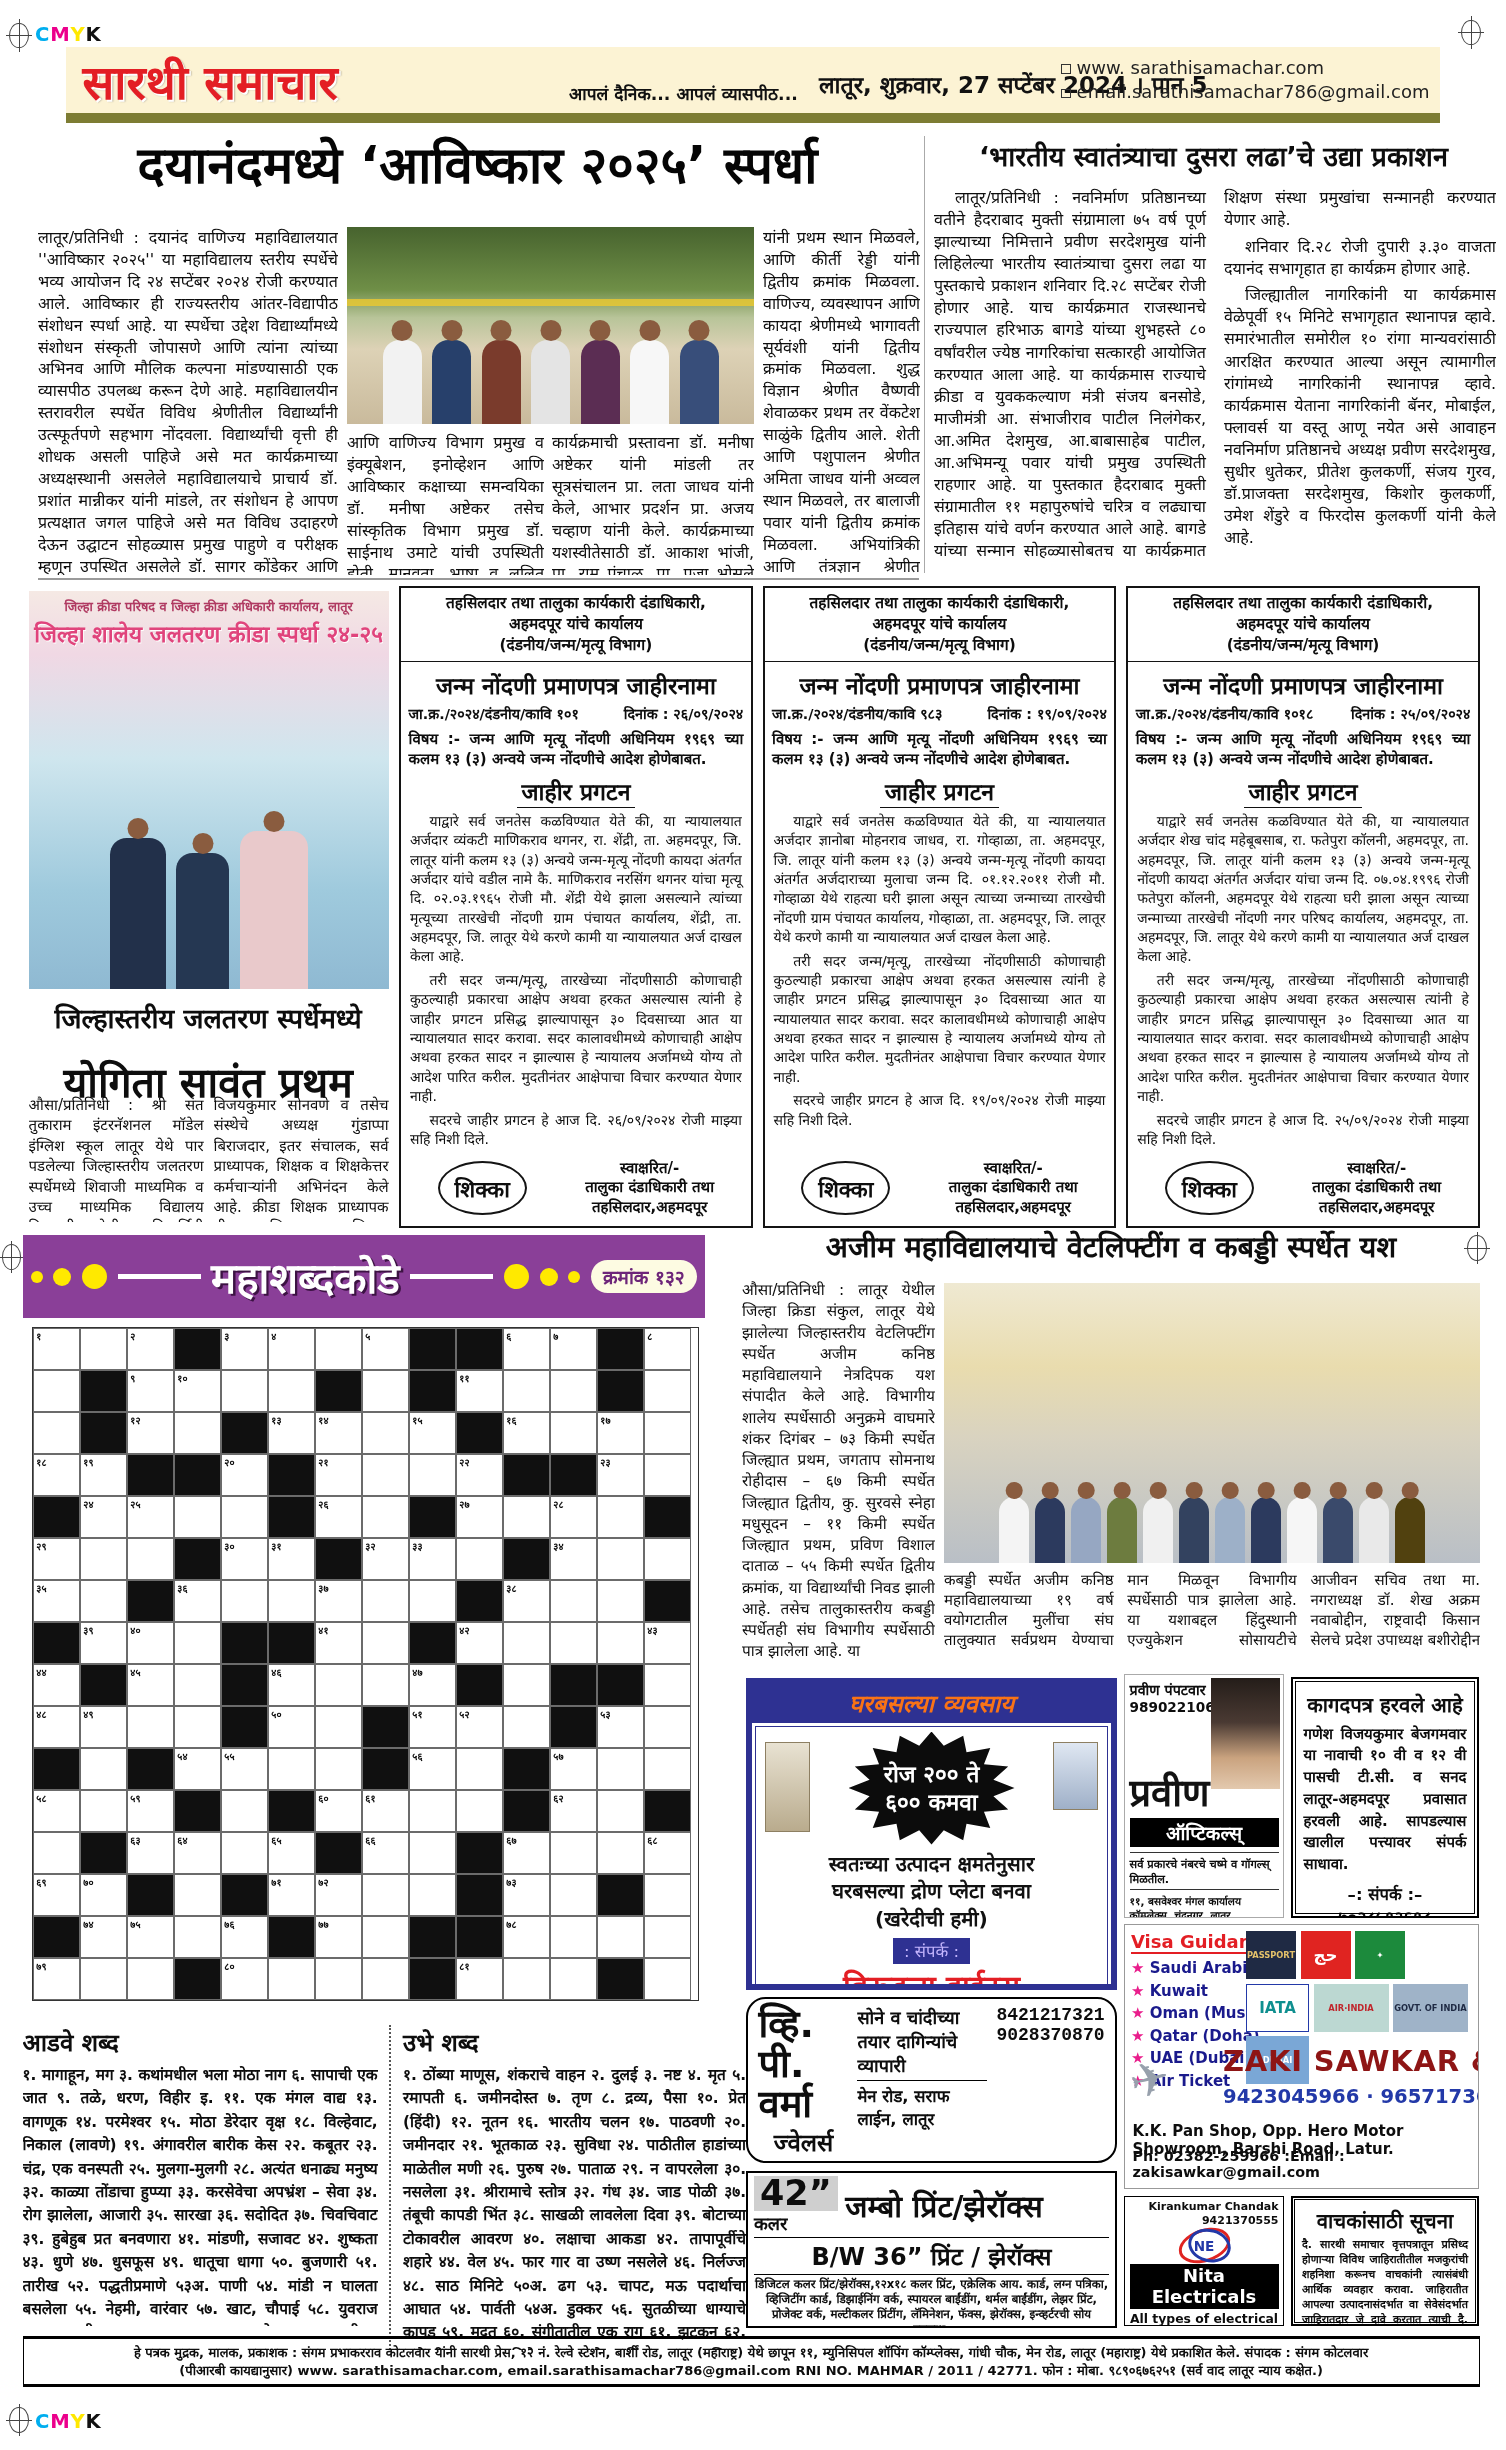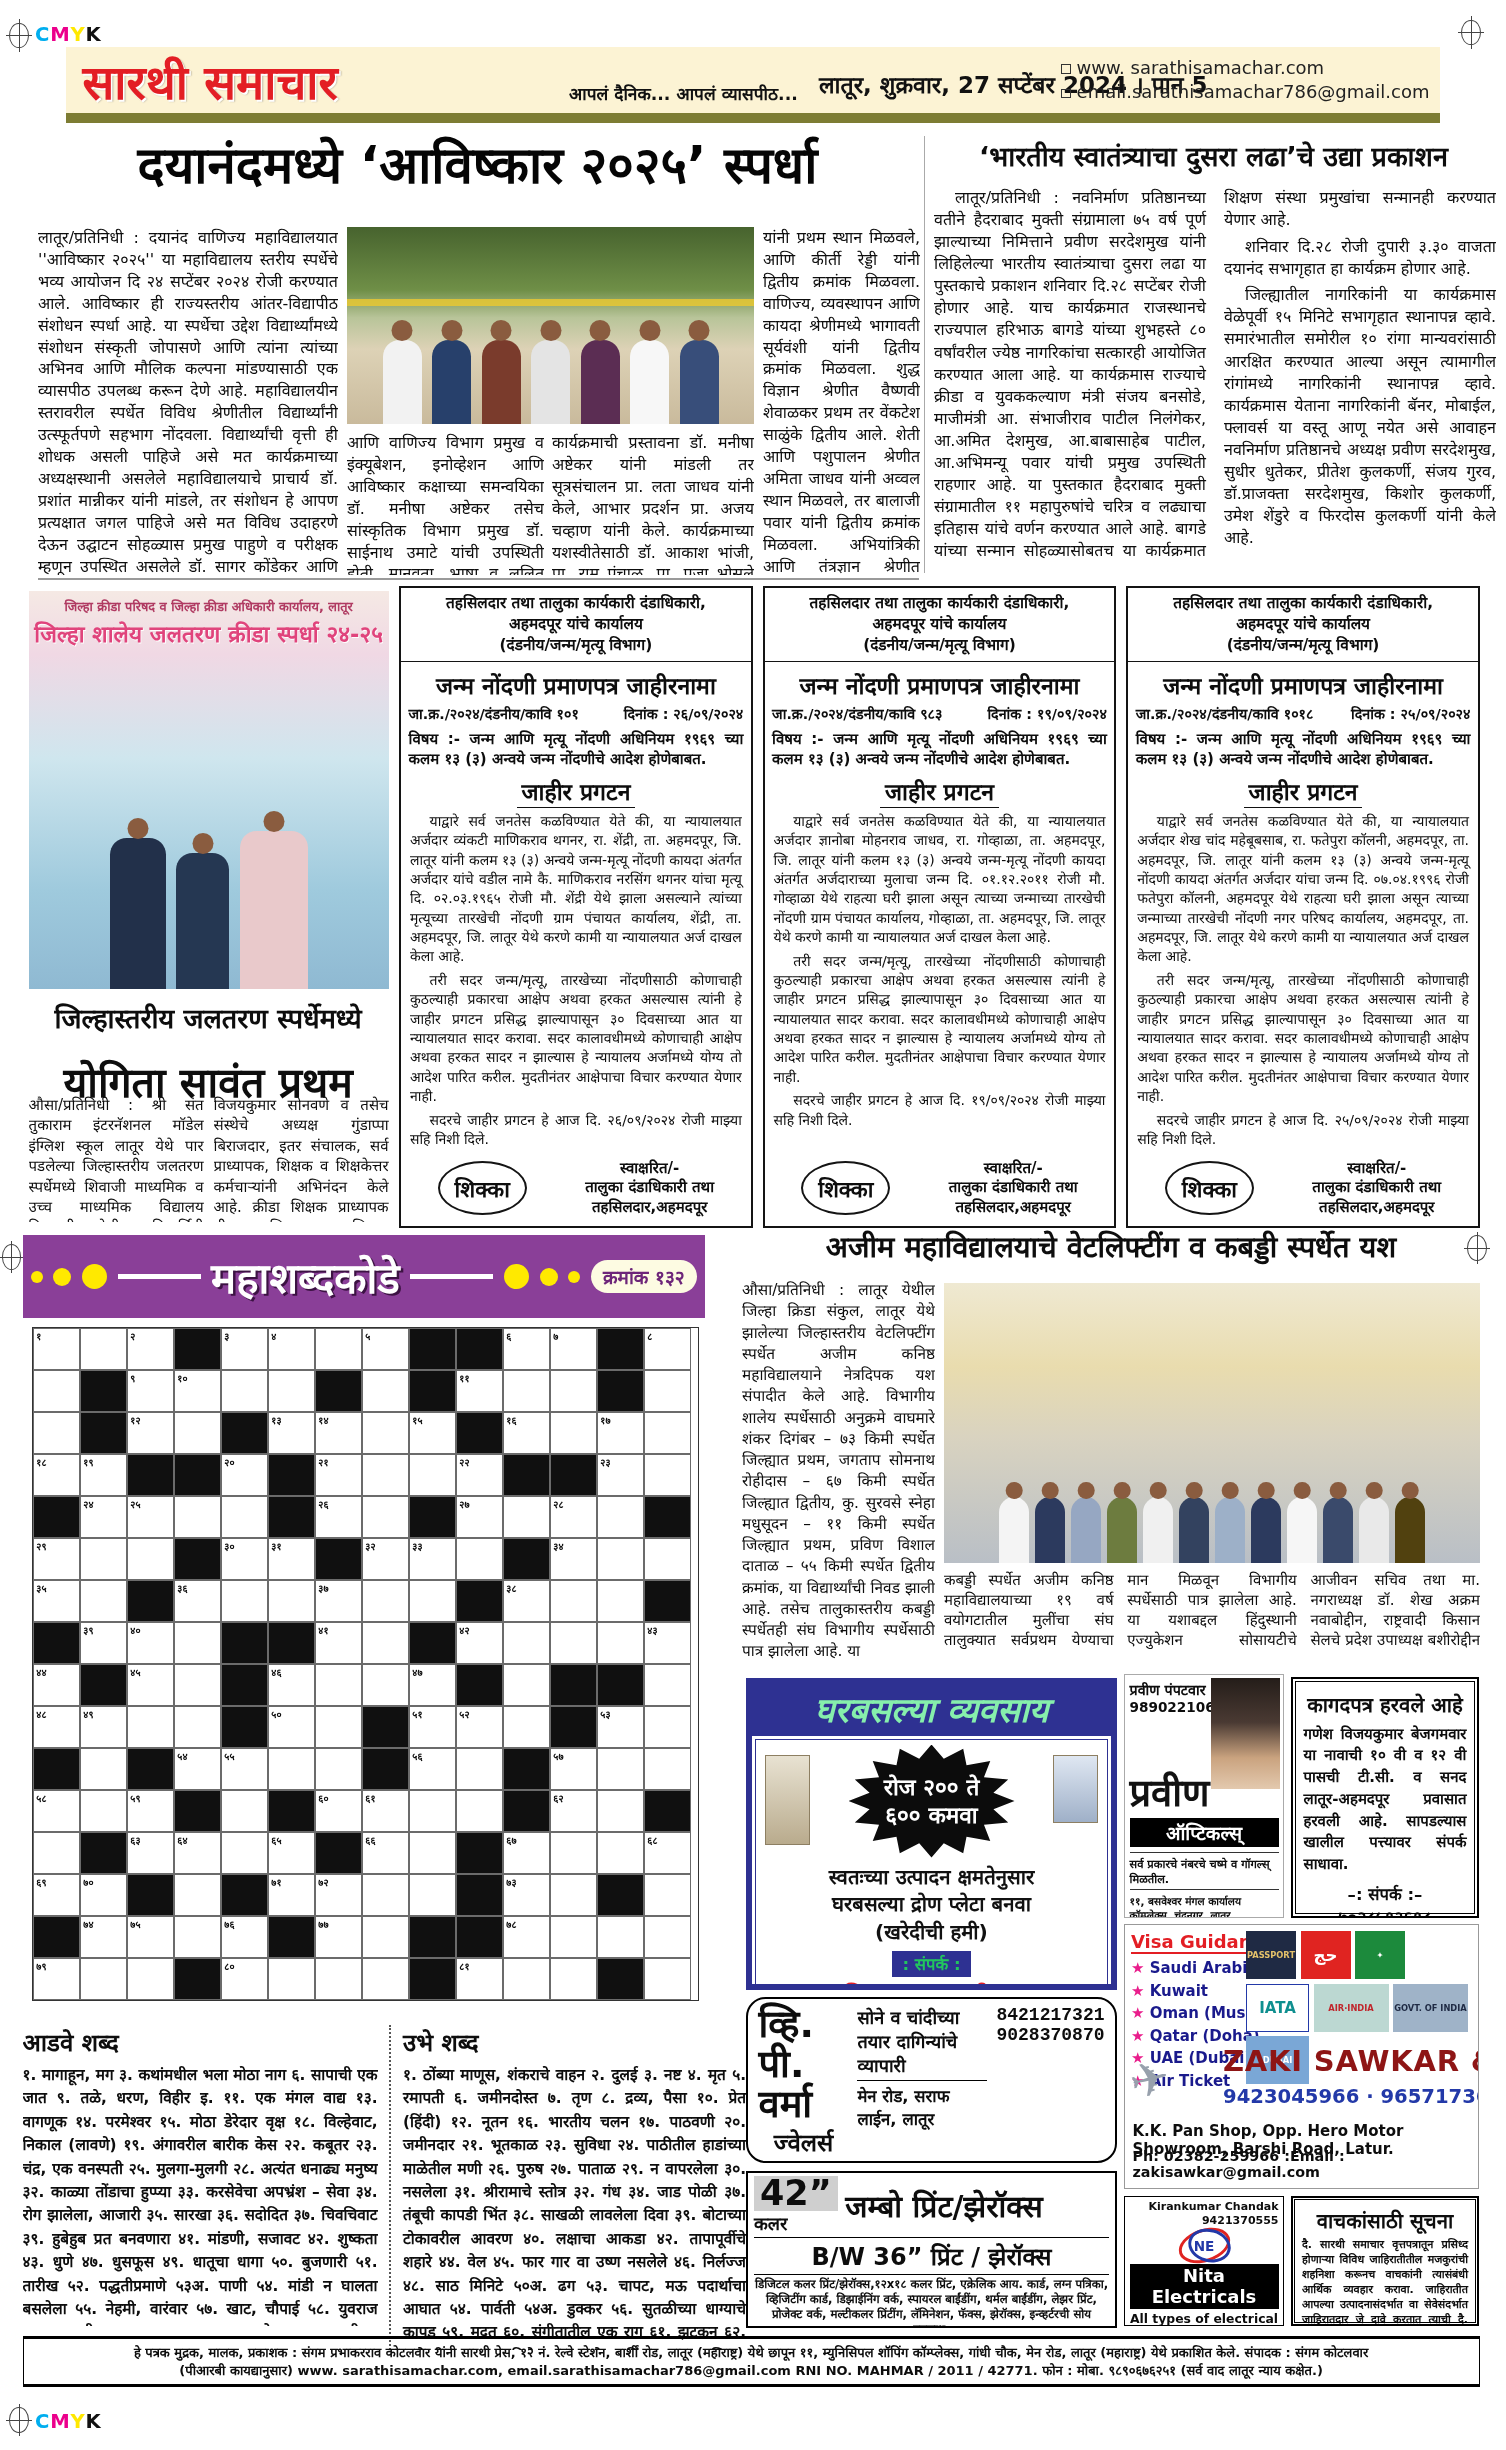--- a/index.html
+++ b/index.html
@@ -96,29 +96,29 @@
   .azim-col1 { position:absolute; left:0; top:54px; width:193px; height:389px; font-size:15.4px; line-height:1.38; text-align:justify; overflow:hidden; }
   .azim-photo { position:absolute; left:202px; top:57px; width:536px; height:280px;
     background: linear-gradient(180deg,#efe9d2 0%,#e9dcae 30%,#d9d3c0 55%,#b9bfc6 100%); overflow:hidden; }
   .azim-photo .people { gap:6px; }
   .azim-photo .person { width:30px; height:66px; }
   .azim-photo .person::before { width:16.6px; height:16.6px; top:-15px; }
   .azim-below { position:absolute; left:202px; top:345px; width:536px; height:99px; column-count:3; column-gap:13.6px; font-size:15px; line-height:1.33; text-align:justify; overflow:hidden; }
 
   
   .ad-ghar { position:absolute; left:746px; top:1678px; width:371px; height:312px; border:6.8px solid #2e3192; background:#fff; overflow:hidden; }
-  .ghar-title { background:#2e3192; color:#86efac; text-align:center; font-size:34px; font-weight:800; font-style:italic; padding:1.5px 0 4.5px; }
+  .ghar-title { background:#2e3192; color:#f97316; text-align:center; font-size:24px; font-weight:800; font-style:italic; padding:1.5px 0 4.5px; }
   .ghar-inner { position:relative; border:1.5px solid #2e3192; margin:3px; height:259px; padding:3px; text-align:center; }
   .ghar-burst { position:absolute; left:50%; top:4.5px; transform:translateX(-50%); width:166px; height:113px; background:#0c0c0c; color:#fff;
     display:flex; flex-direction:column; align-items:center; justify-content:center; font-size:22.6px; font-weight:800; line-height:1.25;
     clip-path: polygon(100% 50%,87.3% 57.4%,96.2% 69.1%,81.6% 71.1%,85.4% 85.4%,71.1% 81.6%,69.1% 96.2%,57.4% 87.3%,50% 100%,42.6% 87.3%,30.9% 96.2%,28.9% 81.6%,14.6% 85.4%,18.4% 71.1%,3.8% 69.1%,12.7% 57.4%,0% 50%,12.7% 42.6%,3.8% 30.9%,18.4% 28.9%,14.6% 14.6%,28.9% 18.4%,30.9% 3.8%,42.6% 12.7%,50% 0%,57.4% 12.7%,69.1% 3.8%,71.1% 18.4%,85.4% 14.6%,81.6% 28.9%,96.2% 30.9%,87.3% 42.6%); }
   .ghar-machine { position:absolute; width:45px; height:90px; top:15px; background:linear-gradient(180deg,#e8e2d2,#b9ab8d); border:1.5px solid #8d7f62; }
   .ghar-machine.left{left:9px} .ghar-machine.right{right:9px; height:68px; background:linear-gradient(180deg,#dfe7f2,#9fb0c8);}
   .ghar-lines { margin-top:121px; font-size:20.3px; font-weight:800; line-height:1.35; color:#111; }
-  .ghar-contact { display:inline-block; background:#2e3192; color:#22c55e; font-size:16.6px; font-weight:700; padding:1.5px 10.5px; margin:4.5px 0 1.5px; }
+  .ghar-contact { display:inline-block; background:#2e3192; color:#c4b5fd; font-size:16.6px; font-weight:400; padding:1.5px 10.5px; margin:4.5px 0 1.5px; }
   .ghar-brand { color:#e31e24; font-size:30px; font-weight:800; }
 
   .ad-verma { position:absolute; left:746px; top:1997px; width:371px; height:166px; border:2.3px solid #000; border-radius:19.6px; padding:6px 10.5px; overflow:hidden; }
   .verma-row { display:flex; gap:9px; }
   .verma-name1 { font-size:38px; font-weight:800; line-height:1.05; }
   .verma-name2 { font-size:24px; font-weight:800; text-align:center; }
   .verma-desc { font-size:18px; font-weight:700; border-bottom:1.5px solid #000; padding-bottom:3px; }
   .verma-addr { font-size:16.6px; font-weight:600; margin-top:3px; }
   .verma-phones { margin-left:auto; text-align:right; font-size:18px; font-weight:700; font-family:"Liberation Mono","DejaVu Sans Mono",monospace; }
 

